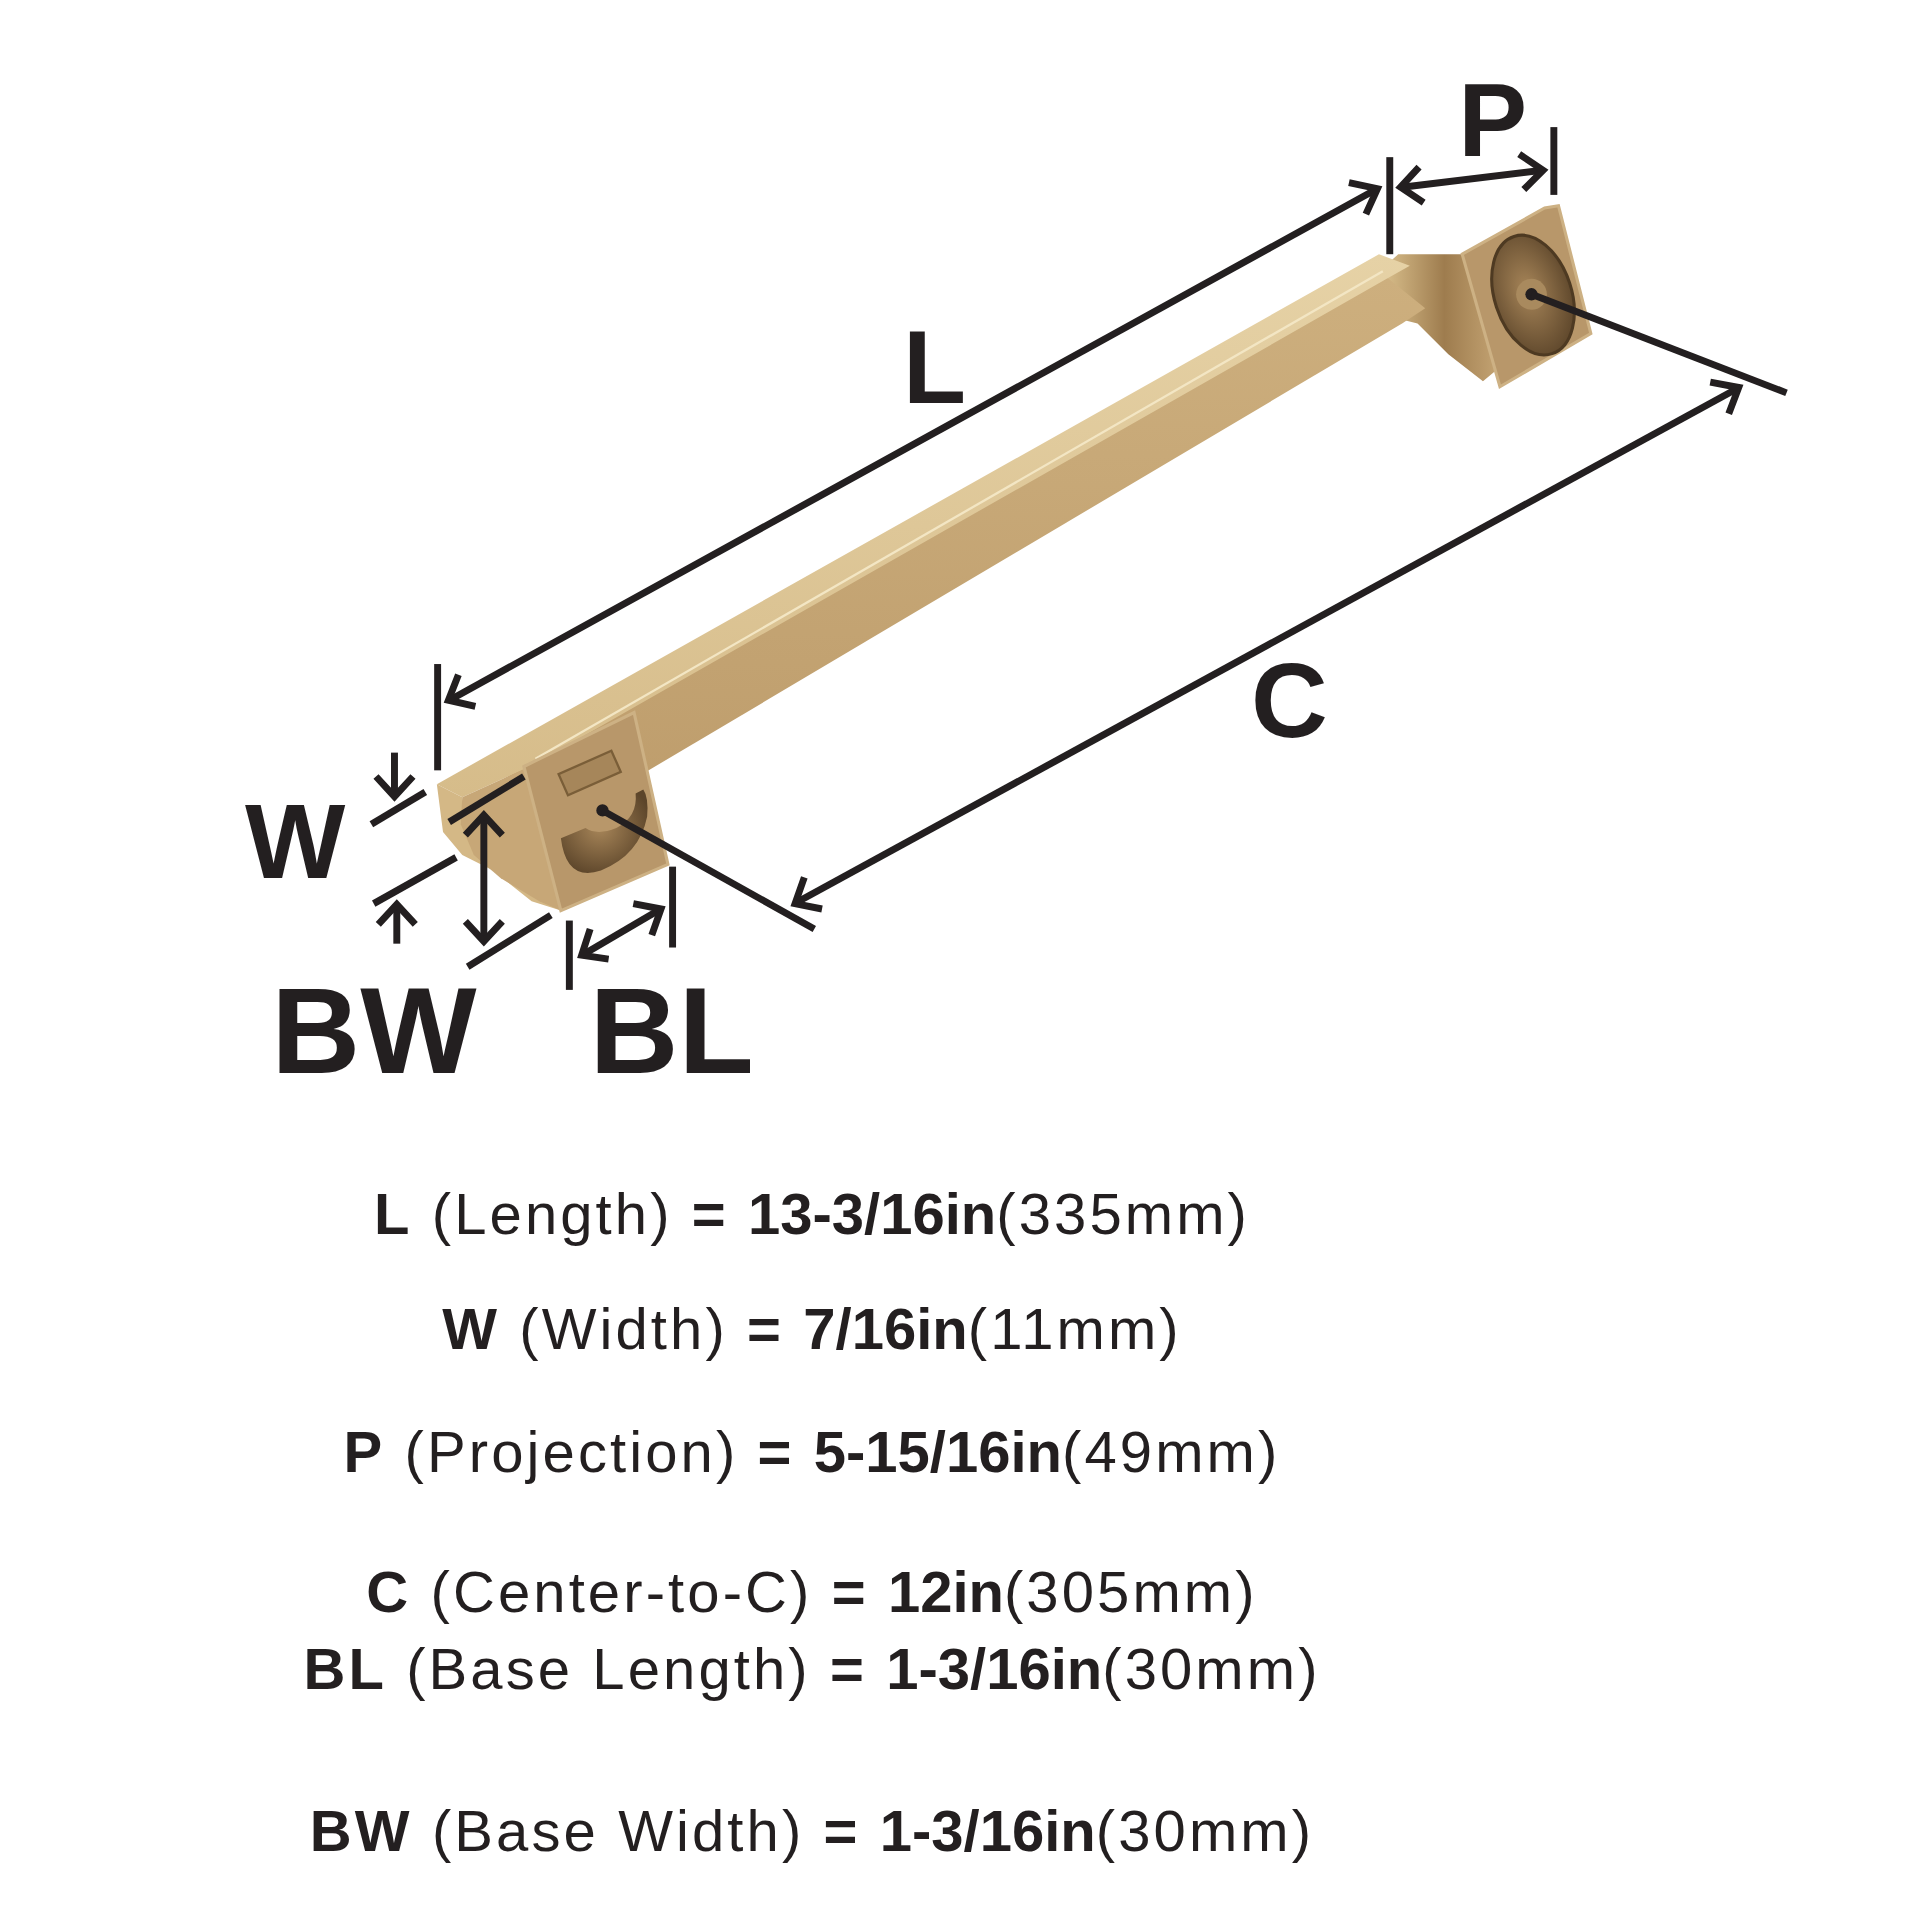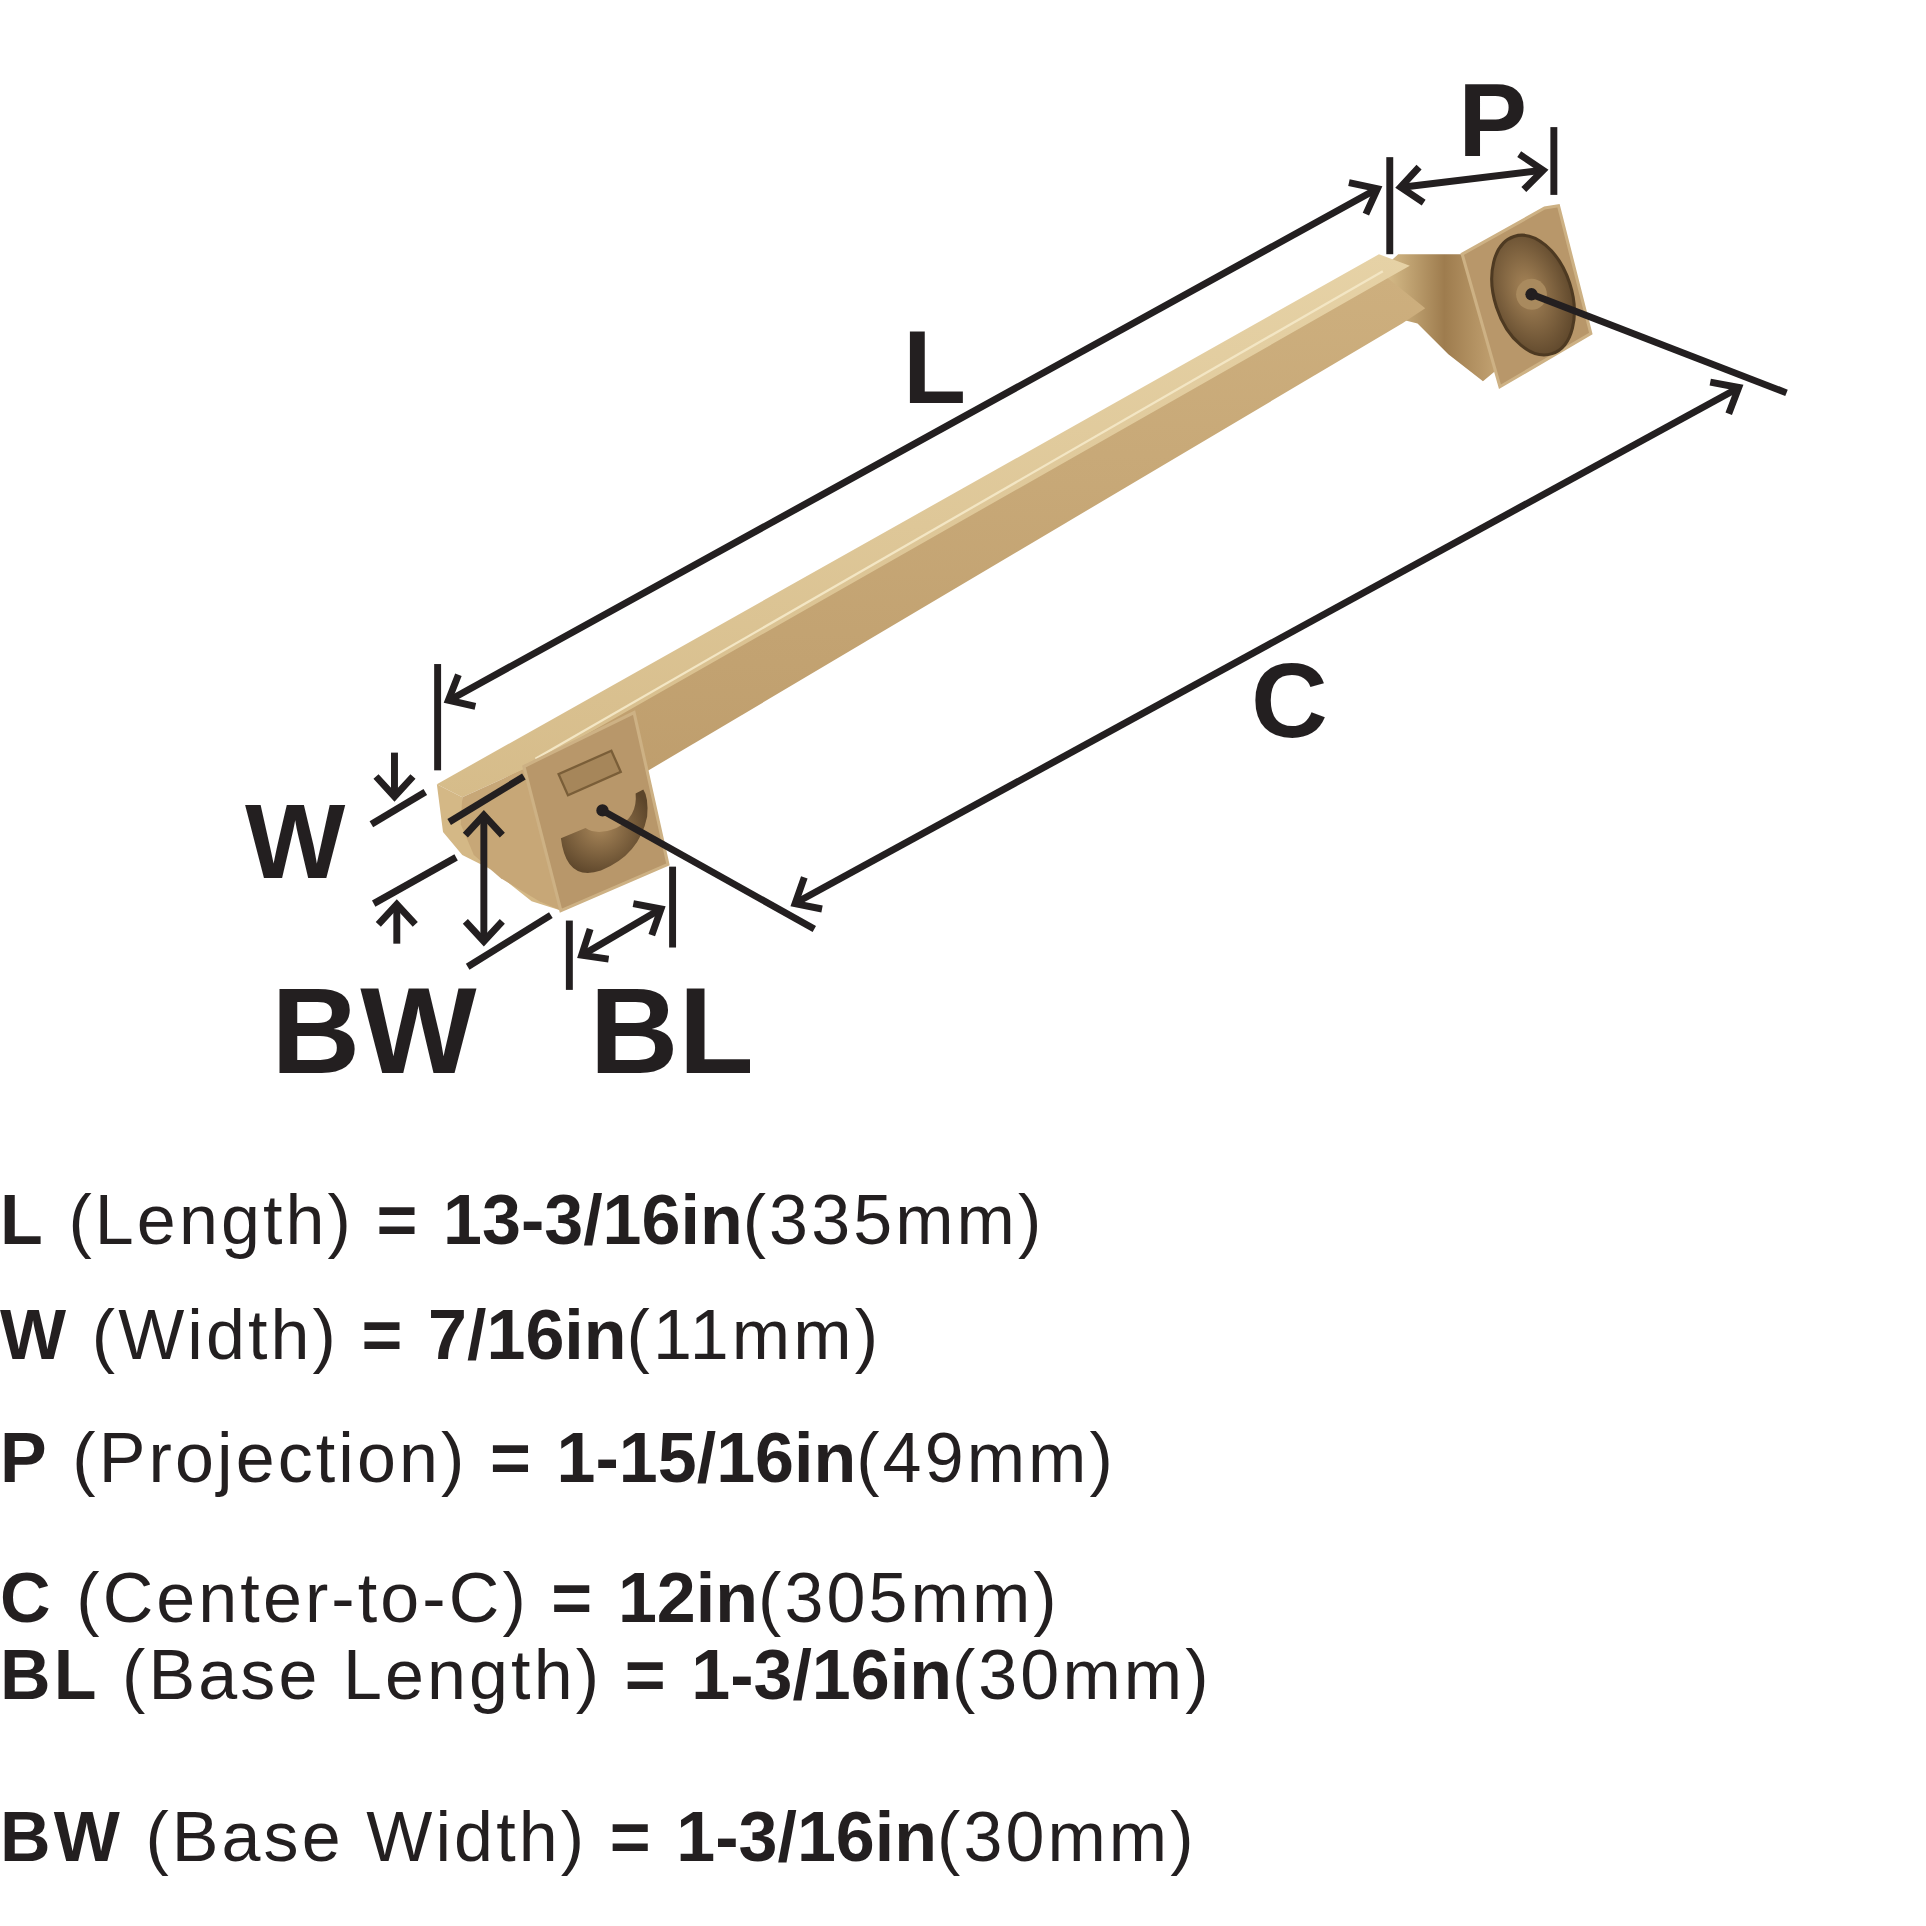--- a/index.html
+++ b/index.html
@@ -3,22 +3,22 @@
 <meta charset="utf-8">
 <style>
   html, body { margin: 0; padding: 0; background: #ffffff; }
   body { width: 1926px; height: 1926px; position: relative; overflow: hidden;
          font-family: "Liberation Sans", "DejaVu Sans", sans-serif; color: #231f20; }
   #diagram { position: absolute; left: 0; top: 0; width: 1926px; height: 1117px; }
   .dim-label { font-family: "Liberation Sans", sans-serif; font-weight: 700; fill: #231f20; }
   .dim-line { stroke: #231f20; stroke-width: 9; fill: none; stroke-linecap: butt; }
   .arrow-head { stroke: #231f20; stroke-width: 9; fill: none; stroke-linejoin: miter; }
   #specs { position: absolute; left: 0; top: 1156px; width: 1926px; }
-  .spec-line { position: absolute; left: 0; width: 1624px; 
-               font-size: 70px; line-height: 1; white-space: nowrap; letter-spacing: 3.1px; }
+  .spec-line { position: absolute; left: 0; width: 1624px; text-align: center;
+               font-size: 58px; line-height: 1; white-space: nowrap; letter-spacing: 3.1px; }
   .spec-code { font-weight: 700; }
   .spec-name { font-weight: 400; }
   .spec-eq { font-weight: 700; }
   .spec-imperial { font-weight: 700; letter-spacing: 0px; }
   .spec-metric { font-weight: 400; }
 </style>
 </head>
 <body>
 
 <svg id="diagram" viewBox="0 0 2500 1450" xmlns="http://www.w3.org/2000/svg">
@@ -126,21 +126,21 @@
   <div class="spec-line" style="top:144px">
     <span class="spec-code">W</span>
     <span class="spec-name">(Width)</span>
     <span class="spec-eq">=</span>
     <span class="spec-imperial">7/16in</span><span class="spec-metric">(11mm)</span>
   </div>
   <div class="spec-line" style="top:267px">
     <span class="spec-code">P</span>
     <span class="spec-name">(Projection)</span>
     <span class="spec-eq">=</span>
-    <span class="spec-imperial">1-15/16in</span><span class="spec-metric">(49mm)</span>
+    <span class="spec-imperial">5-15/16in</span><span class="spec-metric">(49mm)</span>
   </div>
   <div class="spec-line" style="top:407px">
     <span class="spec-code">C</span>
     <span class="spec-name">(Center-to-C)</span>
     <span class="spec-eq">=</span>
     <span class="spec-imperial">12in</span><span class="spec-metric">(305mm)</span>
   </div>
   <div class="spec-line" style="top:484px">
     <span class="spec-code">BL</span>
     <span class="spec-name">(Base Length)</span>

